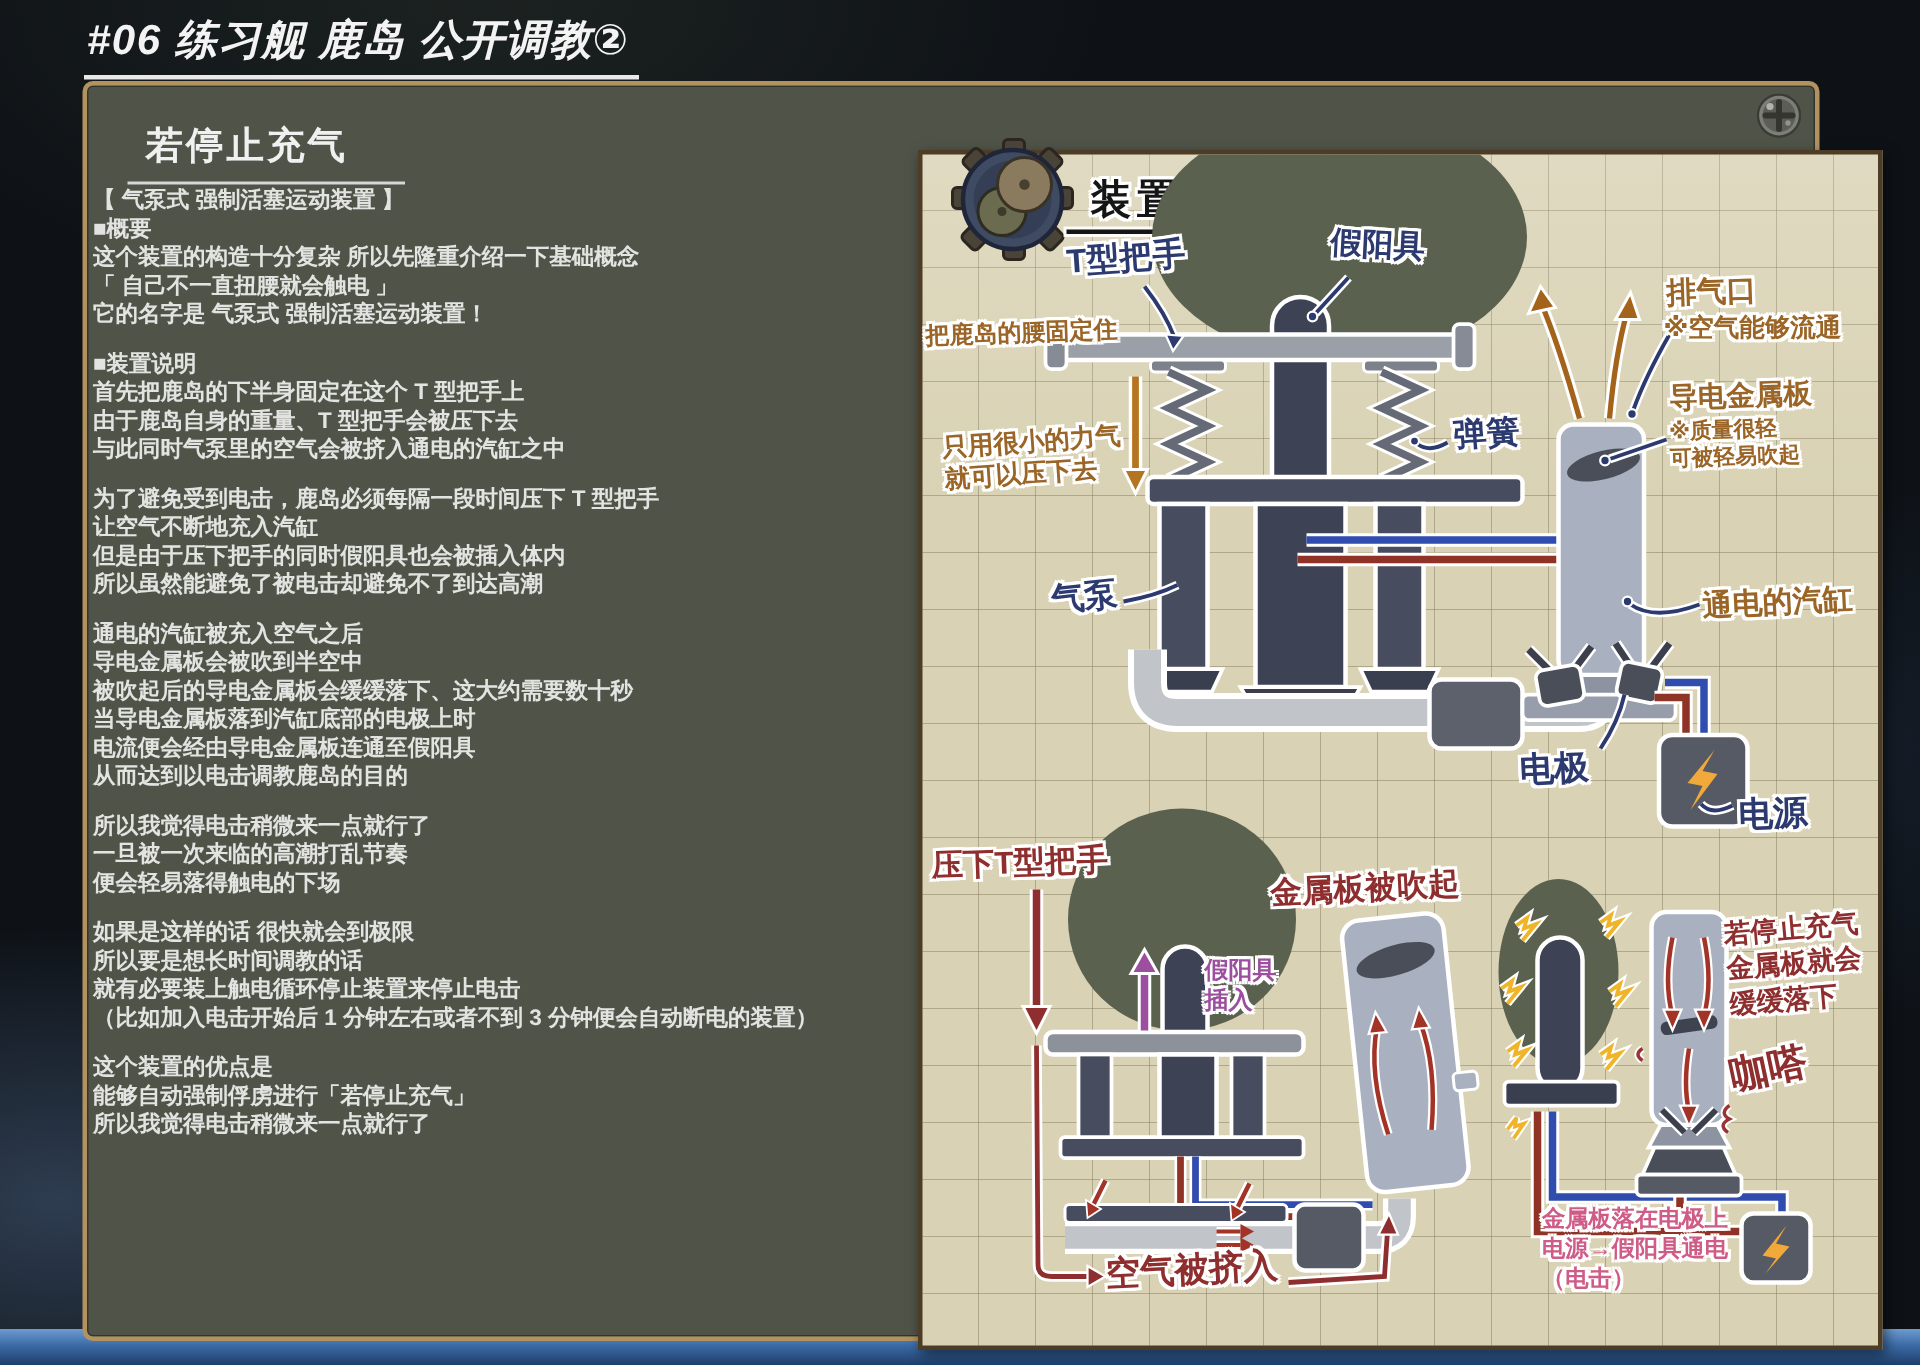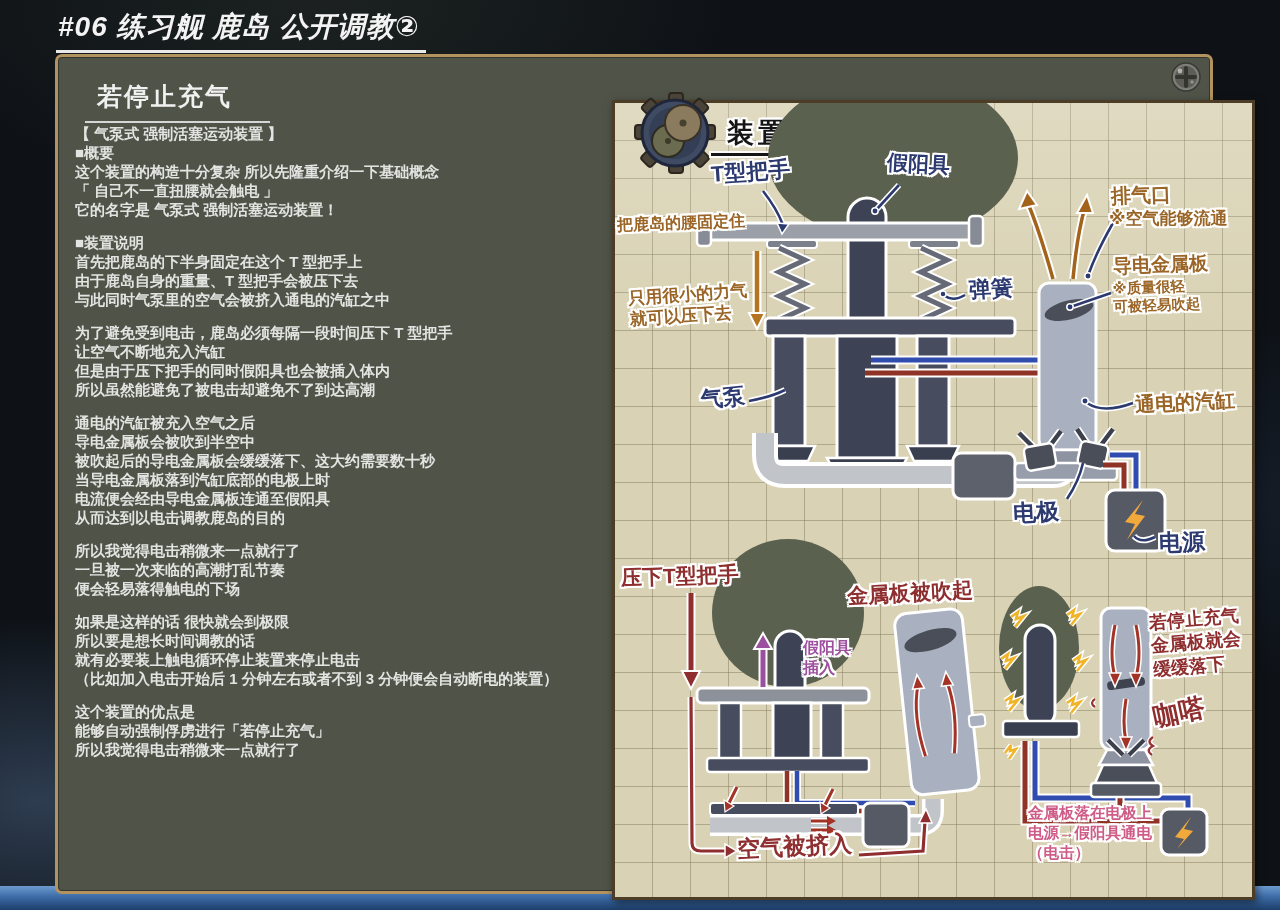--- a/index.html
+++ b/index.html
@@ -29,21 +29,21 @@
     box-shadow:inset 0 0 0 1px rgba(0,0,0,.35);
   }
   .screw{position:absolute;left:1170px;top:61px;width:32px;height:32px;}
 
   .article-heading{
     position:absolute;left:85px;top:80px;
     color:#f0f0f0;font-size:25px;font-weight:bold;letter-spacing:2px;
     border-bottom:2px solid #d6d6d6;padding:0 38px 8px 12px;
   }
   .article-body{
-    position:absolute;left:75px;top:124px;width:530px;
+    position:absolute;left:62px;top:124px;width:530px;
     color:#e3e3e1;font-size:15px;line-height:19px;font-weight:bold;
   }
   .article-body p{margin:0 0 14px 0;white-space:pre-line;}
 
   
   .paper{
     position:absolute;left:612px;top:100px;width:643px;height:800px;
     background-color:#d9d2b4;
     background-image:
       linear-gradient(rgba(255,255,255,.18),rgba(255,255,255,0) 30%),

